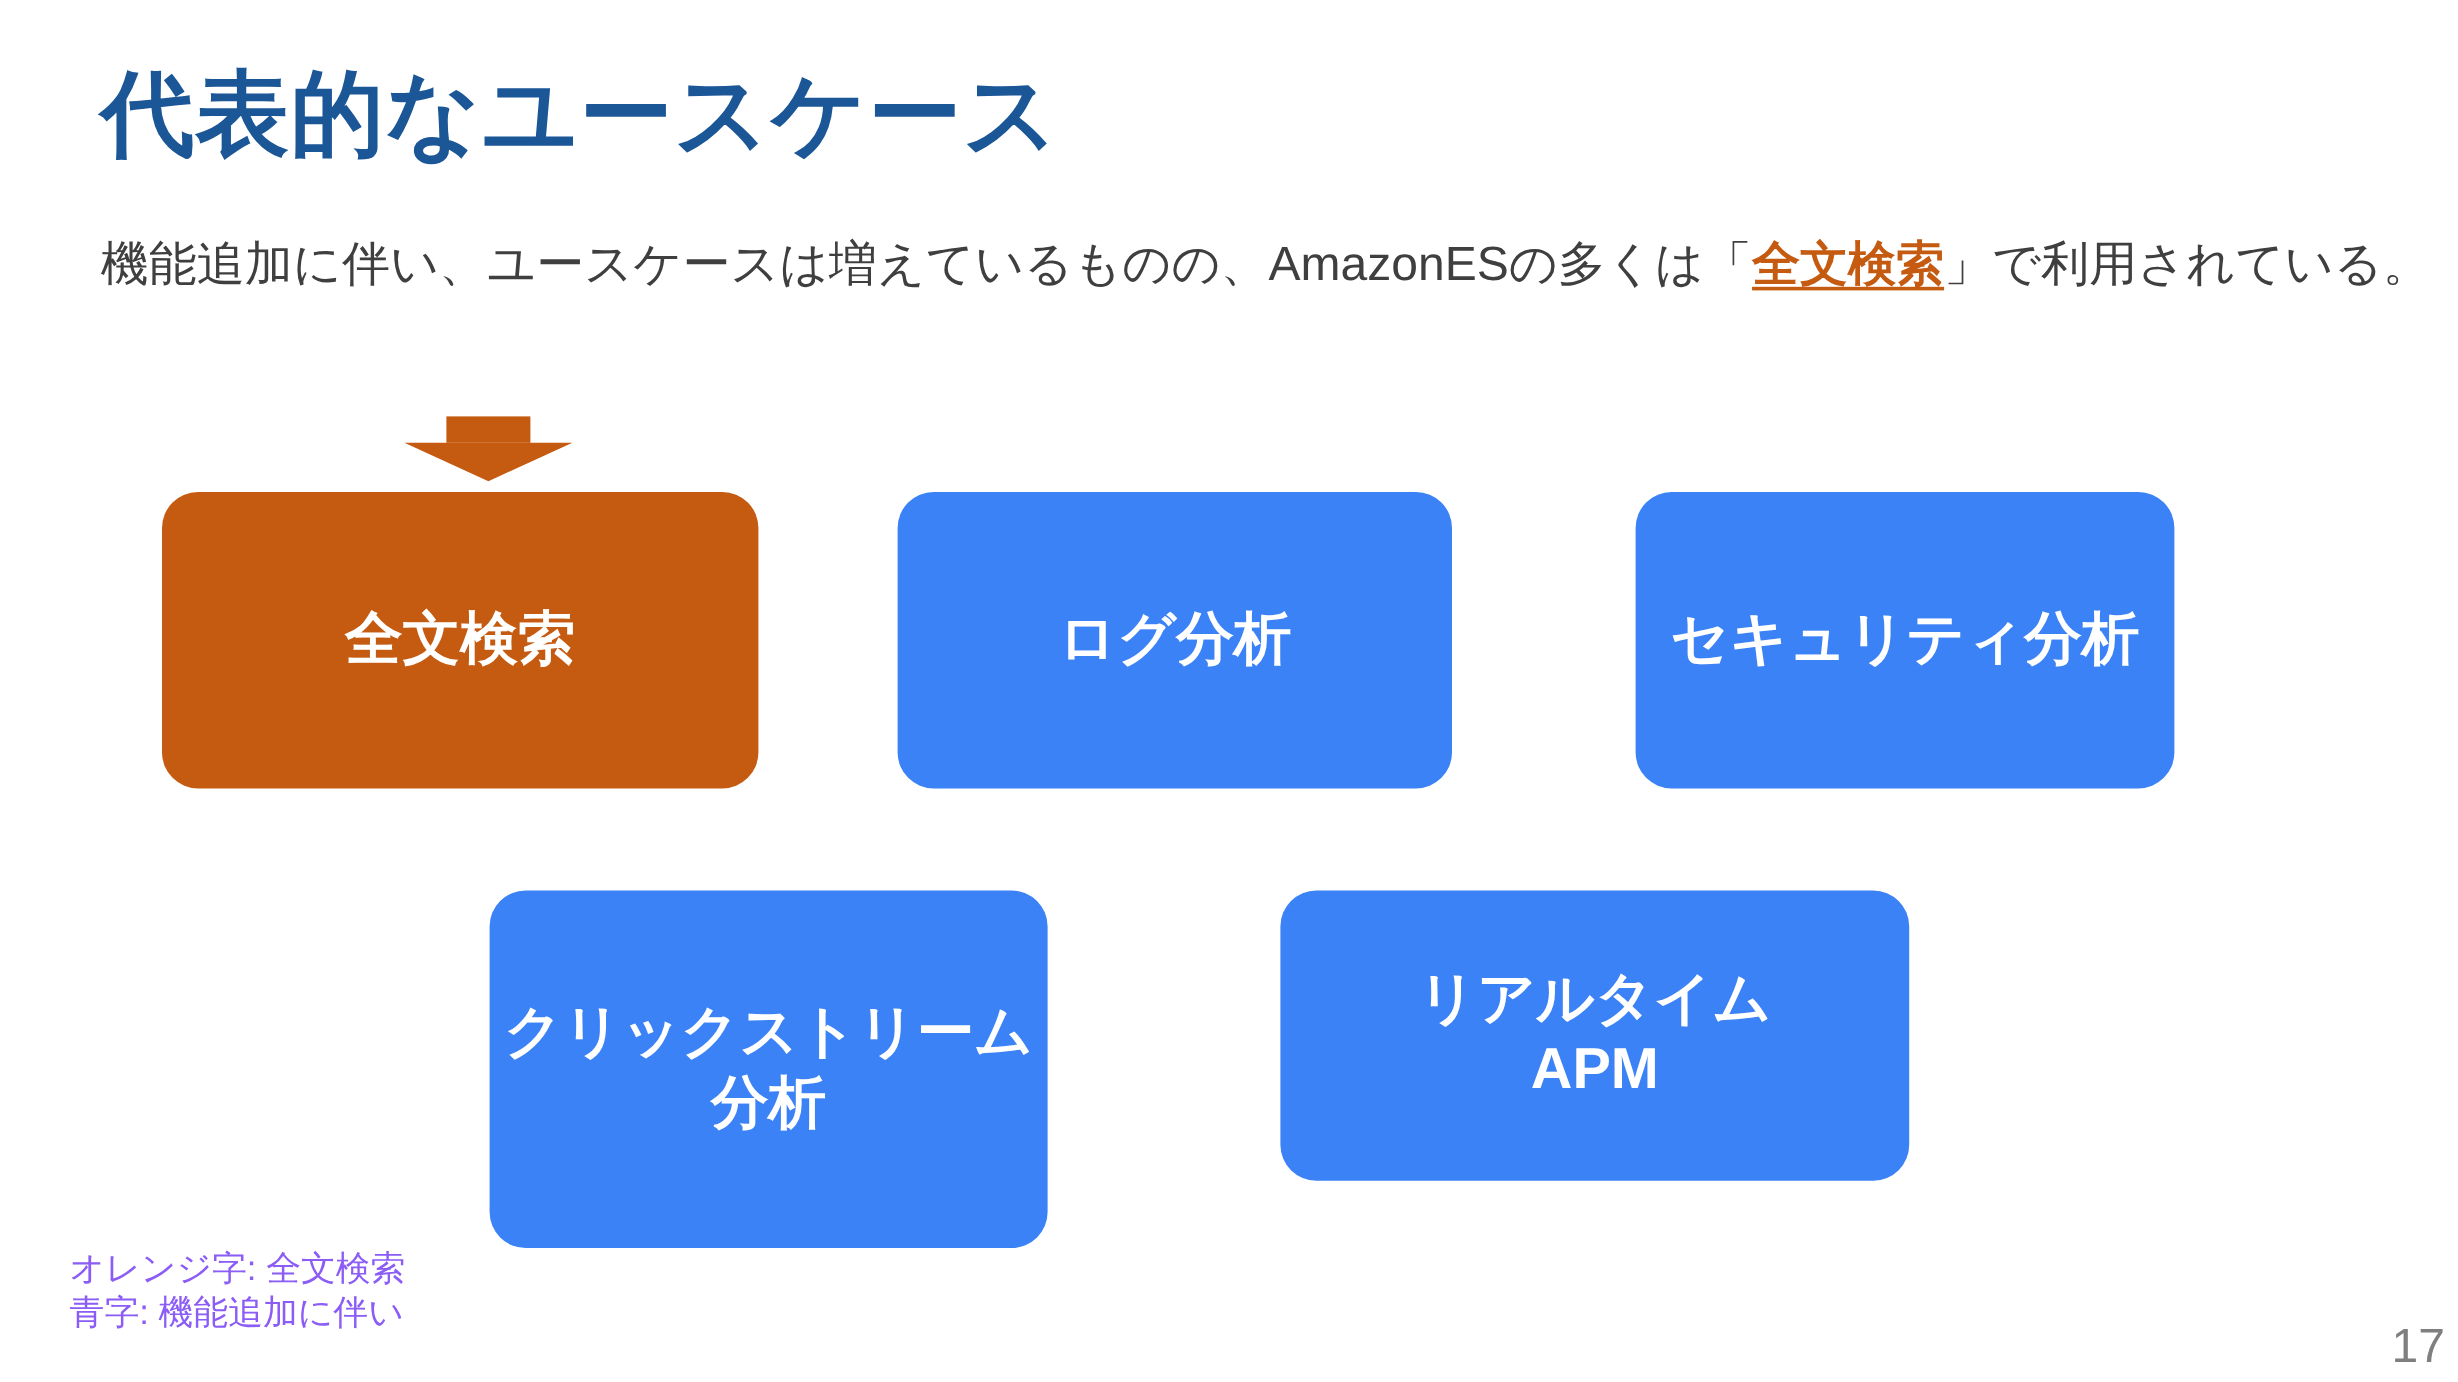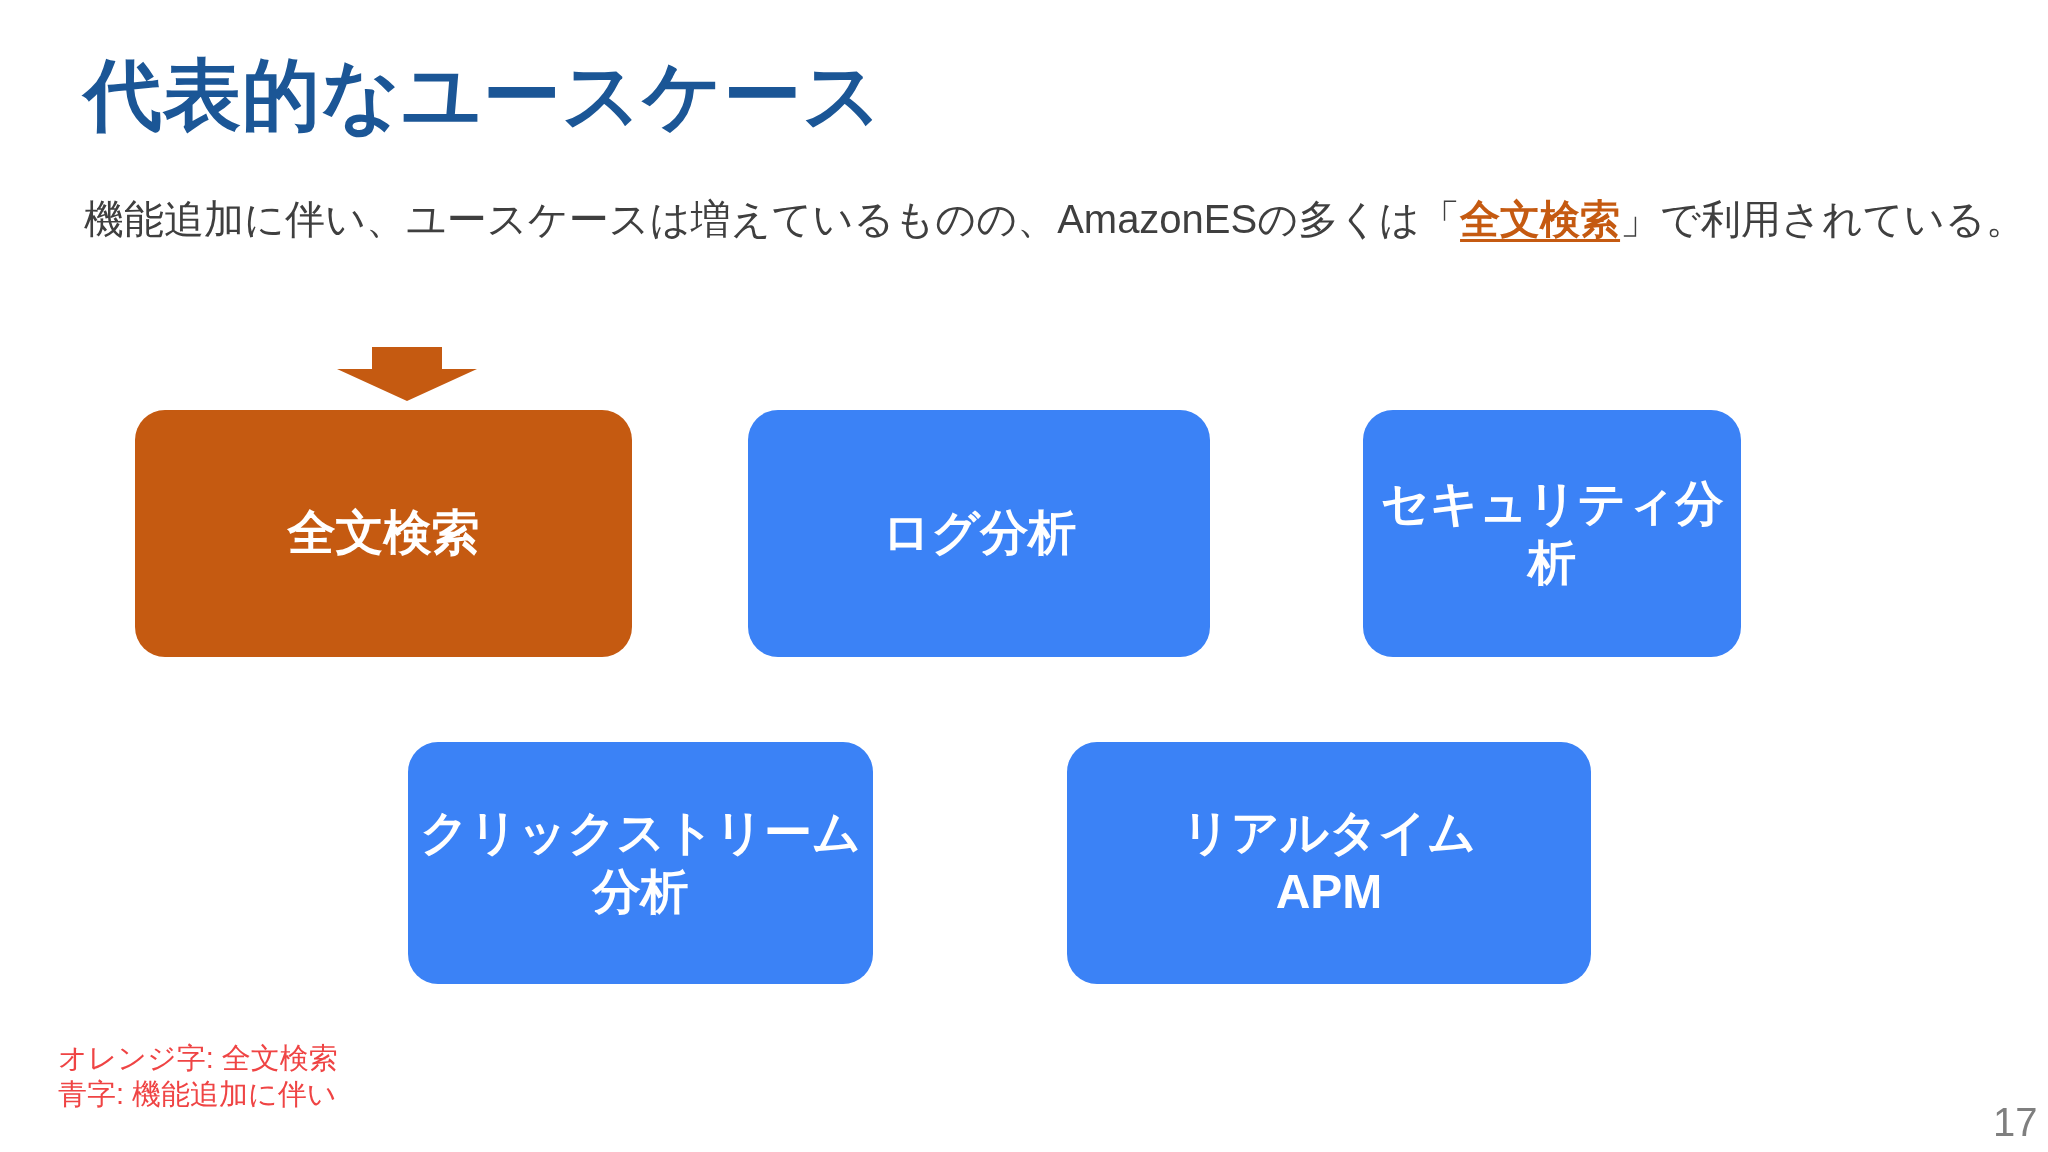--- a/index.html
+++ b/index.html
@@ -68,29 +68,29 @@
     text-align: center;
     color: #ffffff;
     font-size: 48px;
     font-weight: bold;
     line-height: 1.22;
   }
   .box.orange { background: #C55A11; }
   .box.blue   { background: #3b82f6; }
   .box1 { left: 135px;  top: 410px; width: 497px; height: 247px; }
   .box2 { left: 748px;  top: 410px; width: 462px; height: 247px; }
-  .box3 { left: 1363px; top: 410px; width: 378px; height: 247px; }
-  .box4 { left: 408px;  top: 742px; width: 465px; height: 242px; }
+  .box3 { left: 1363px; top: 410px; width: 449px; height: 247px; }
+  .box4 { left: 408px;  top: 742px; width: 465px; height: 298px; }
   .box5 { left: 1067px; top: 742px; width: 524px; height: 242px; }
   .legend {
     position: absolute;
     left: 58px;
     top: 1040px;
     font-size: 29px;
-    color: #ef4444;
+    color: #8b5cf6;
     line-height: 36px;
     white-space: nowrap;
   }
   .page-number {
     position: absolute;
     left: 1993px;
     top: 1100px;
     font-size: 40px;
     color: #7F7F7F;
   }

